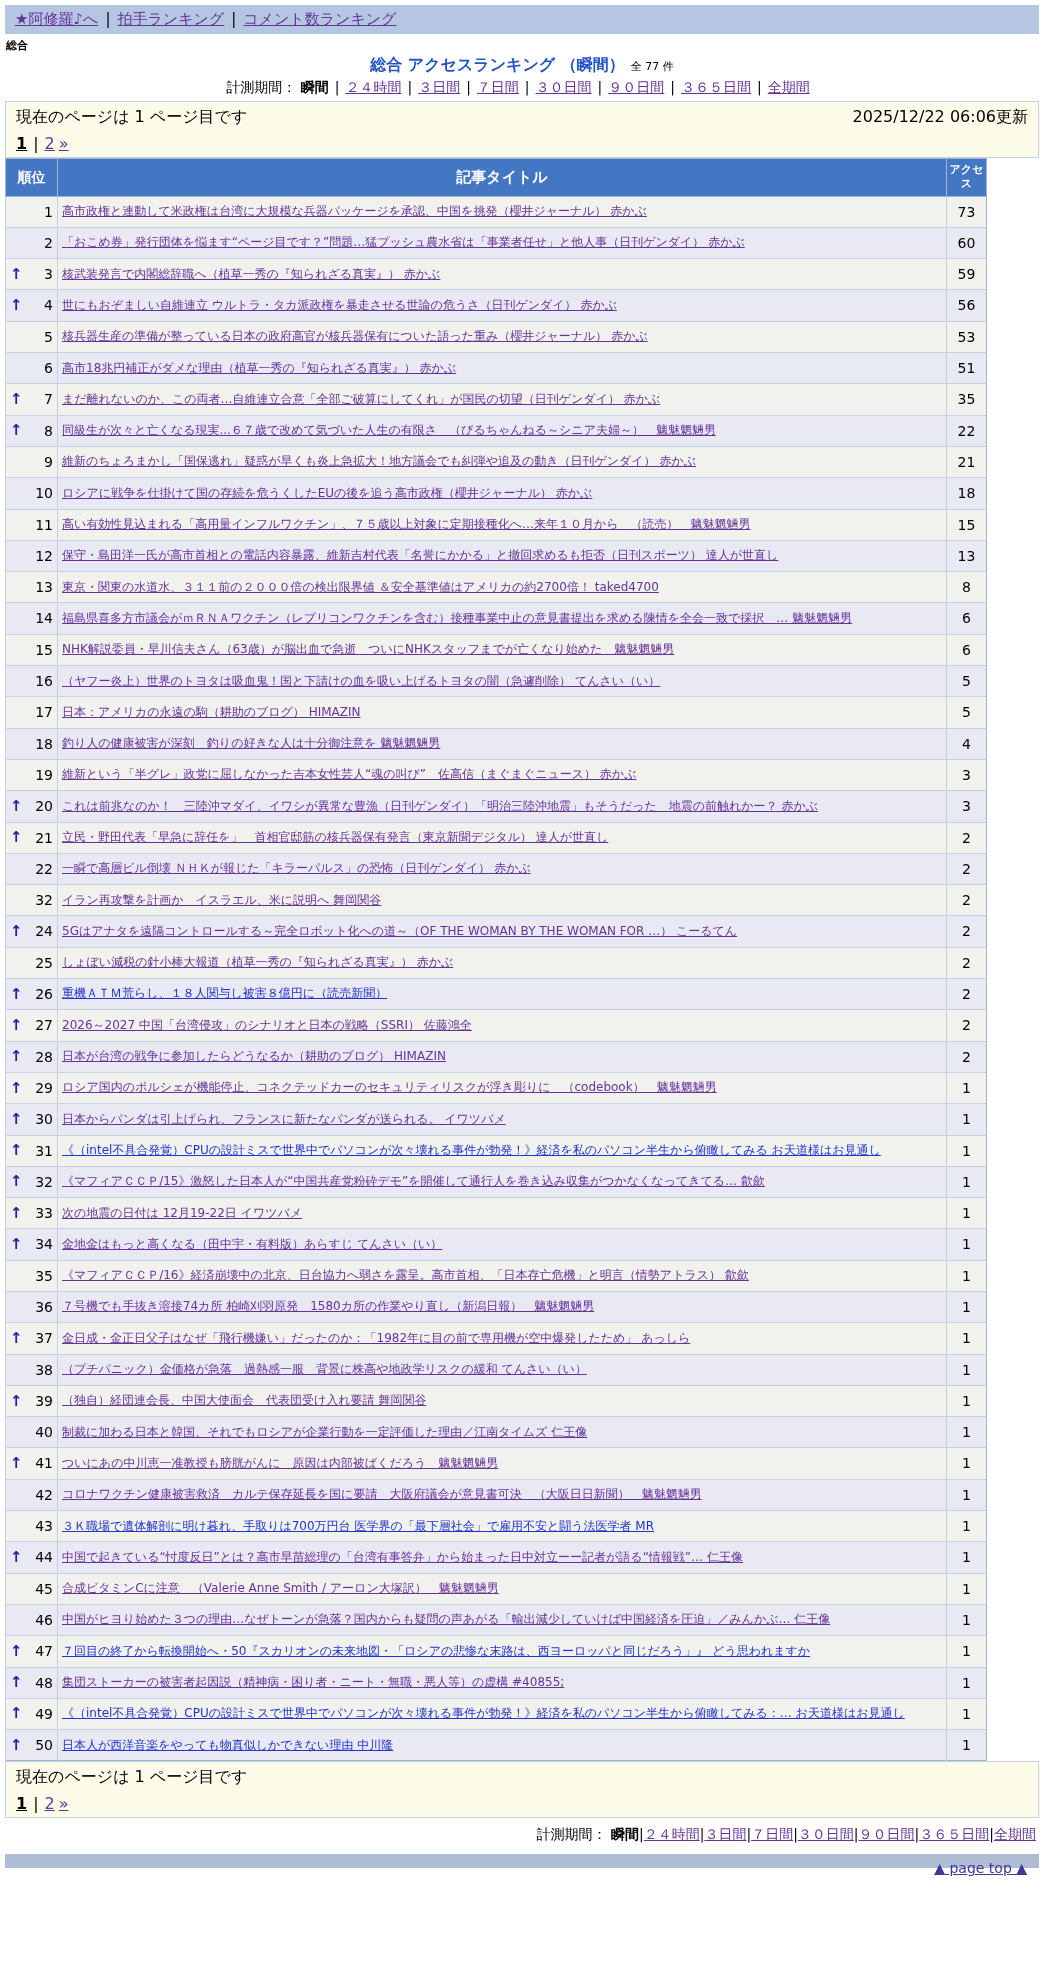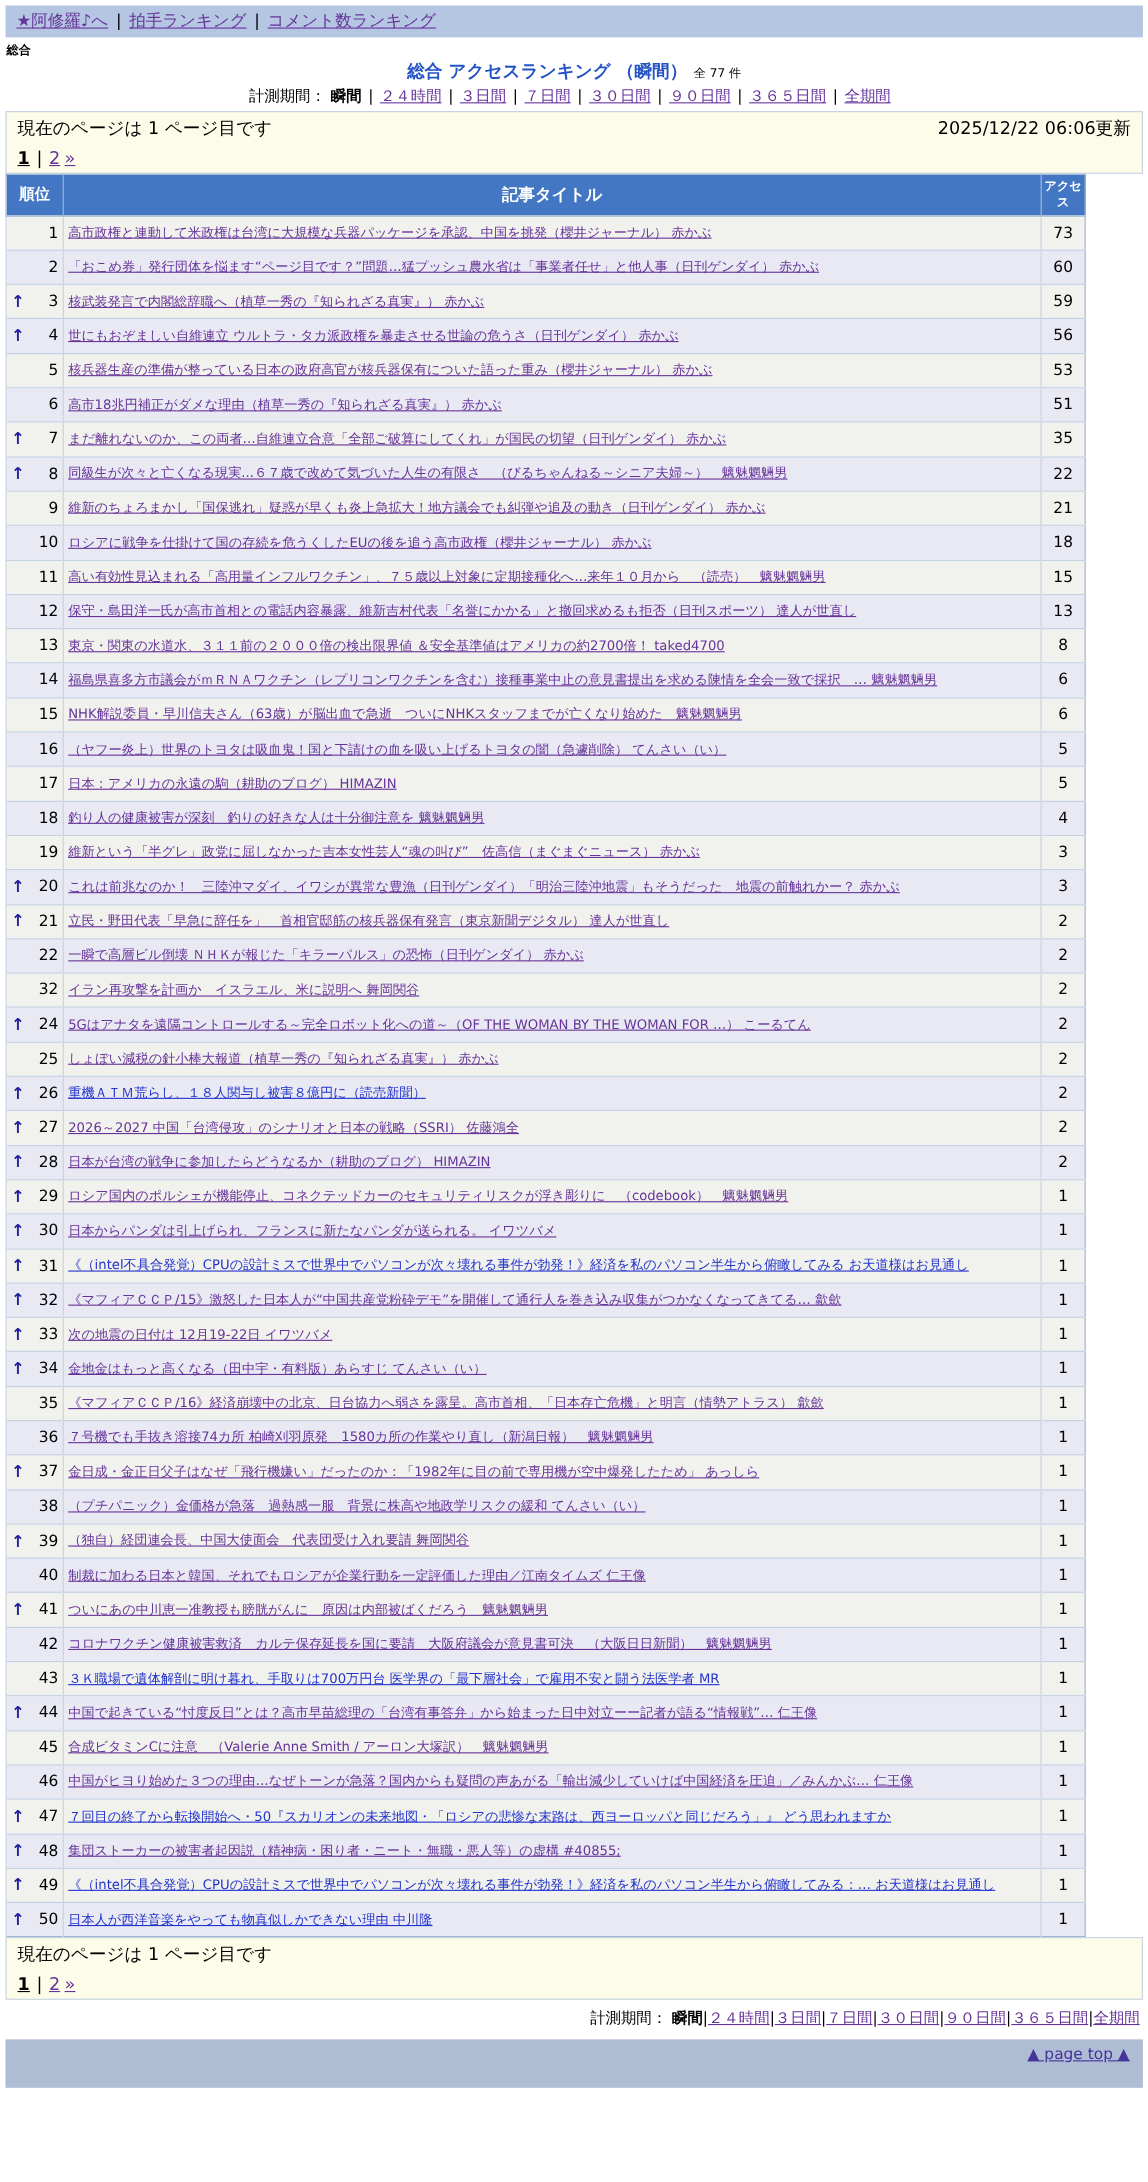--- a/index.html
+++ b/index.html
@@ -127,21 +127,21 @@
     text-align:right;
     margin:8px 8px 10px 0;
     font-size:14px;
   }
   .footerbar{
     margin:0 5px;
     background:var(--footer-blue);
     padding:6px 12px;
     text-align:right;
     font-size:14px;
-    height:44px;
+    height:14px;
   }
   .pagetop-link{color:#443399;}
   .bottom-space{height:34px;}
 </style>
 </head>
 <body>
 
 <div class="topbar">
   <a class="purple">★阿修羅♪へ</a><span class="sep">|</span><a class="purple">拍手ランキング</a><span class="sep">|</span><a class="purple">コメント数ランキング</a>
 </div>

